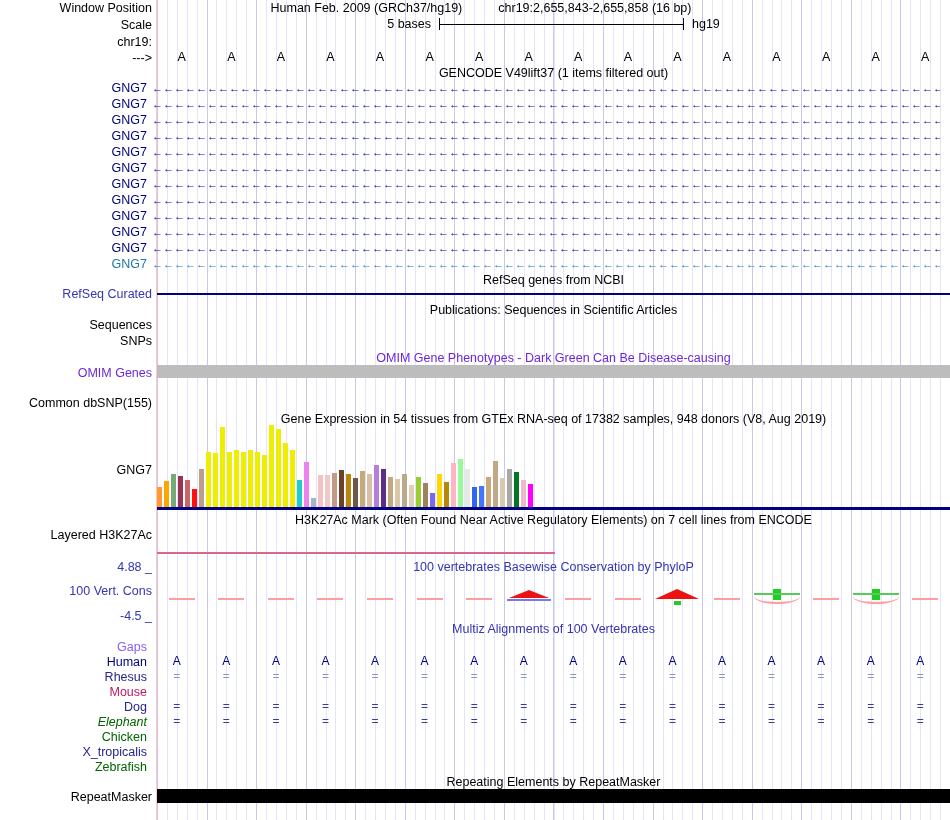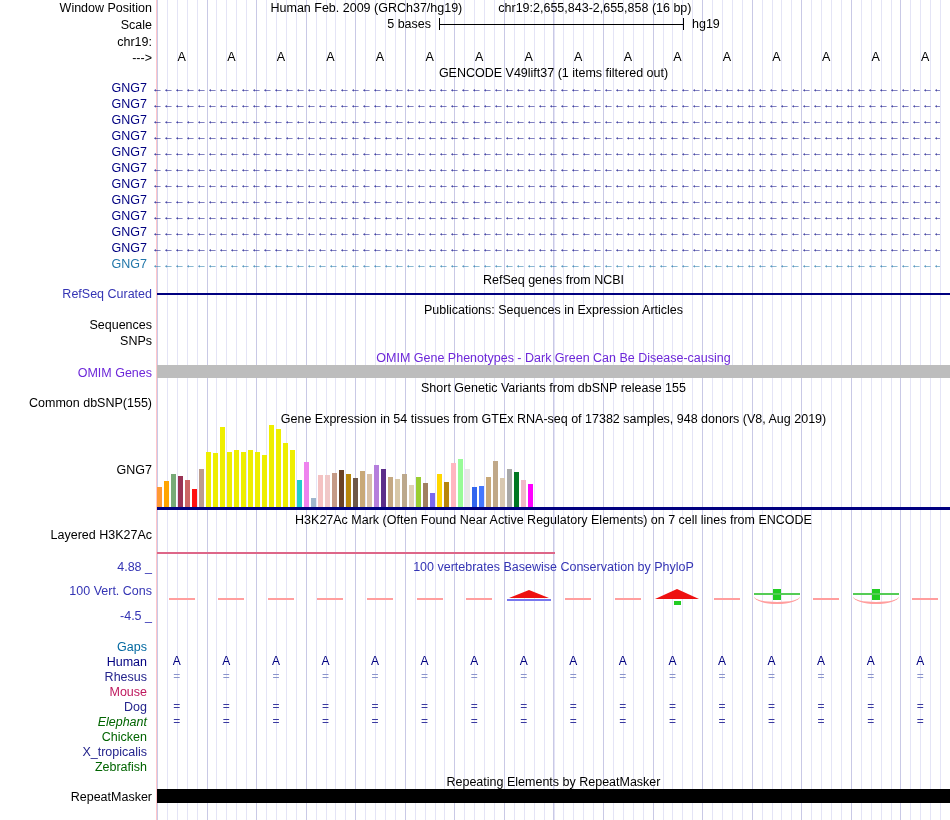--- a/index.html
+++ b/index.html
@@ -155,29 +155,28 @@
       <div class="gng-row">
         <div class="gng-label" style="color: rgb(34, 119, 170);">GNG7</div>
         <div class="gng-arrows" style="color: rgb(34, 119, 170);">←←←←←←←←←←←←←←←←←←←←←←←←←←←←←←←←←←←←←←←←←←←←←←←←←←←←←←←←←←←←←←←←←←←←←←←←←←←←←←←←←←←←←←←←←←←←←←←</div>
       </div>
     </div>
 
   <div class="title" style="top:274px">RefSeq genes from NCBI</div>
   <div class="lbl blue" style="top:287px">RefSeq Curated</div>
   <div class="hline" id="refseq-line"></div>
 
-  <div class="title" style="top:304px">Publications: Sequences in Expression Articles</div>
+  <div class="title" style="top:304px">Publications: Sequences in Scientific Articles</div>
   <div class="lbl" style="top:318px">Sequences</div>
   <div class="lbl" style="top:334px">SNPs</div>
 
   <div class="title green" style="top:352px">OMIM Gene Phenotypes - Dark Green Can Be Disease-causing</div>
   <div class="lbl green" style="top:366px">OMIM Genes</div>
   <div class="hline" id="omim-bar"></div>
 
-  <div class="title" style="top:382px">Short Genetic Variants from dbSNP release 155</div>
   <div class="lbl" style="top:396px">Common dbSNP(155)</div>
 
   <div class="title" style="top:413px">Gene Expression in 54 tissues from GTEx RNA-seq of 17382 samples, 948 donors (V8, Aug 2019)</div>
   <div class="lbl" style="top:463px">GNG7</div>
   <div id="gtex-bars">
 
       <div class="bar" style="background: rgb(255, 153, 51); height: 20px;"></div>
 
       <div class="bar" style="background: rgb(255, 165, 0); height: 26px;"></div>
 
@@ -355,24 +354,25 @@
       <div class="cons-col">
         <span class="marker bar-green"></span>
       </div>
 
       <div class="cons-col">
         <span class="marker dash"></span>
       </div>
     </div>
   <div class="lbl blue" style="top:609px">-4.5 _</div>
 
+  <div class="title blue" style="top:623px">Multiz Alignments of 100 Vertebrates</div>
   <div id="multiz-rows">
 
       <div class="mz-row">
-        <div class="mz-label" style="color: #0369a1; text-align: right;">Gaps</div>
+        <div class="mz-label" style="color: #8b5cf6; text-align: right;">Gaps</div>
         <div class="mz-cells" style="color: rgb(0, 0, 128);"></div>
       </div>
 
       <div class="mz-row">
         <div class="mz-label" style="color: rgb(0, 0, 128);">Human</div>
         <div class="mz-cells" style="color: rgb(0, 0, 128);"><span class="col">A</span><span class="col">A</span><span class="col">A</span><span class="col">A</span><span class="col">A</span><span class="col">A</span><span class="col">A</span><span class="col">A</span><span class="col">A</span><span class="col">A</span><span class="col">A</span><span class="col">A</span><span class="col">A</span><span class="col">A</span><span class="col">A</span><span class="col">A</span></div>
       </div>
 
       <div class="mz-row">
         <div class="mz-label" style="color: rgb(36, 36, 140);">Rhesus</div>

